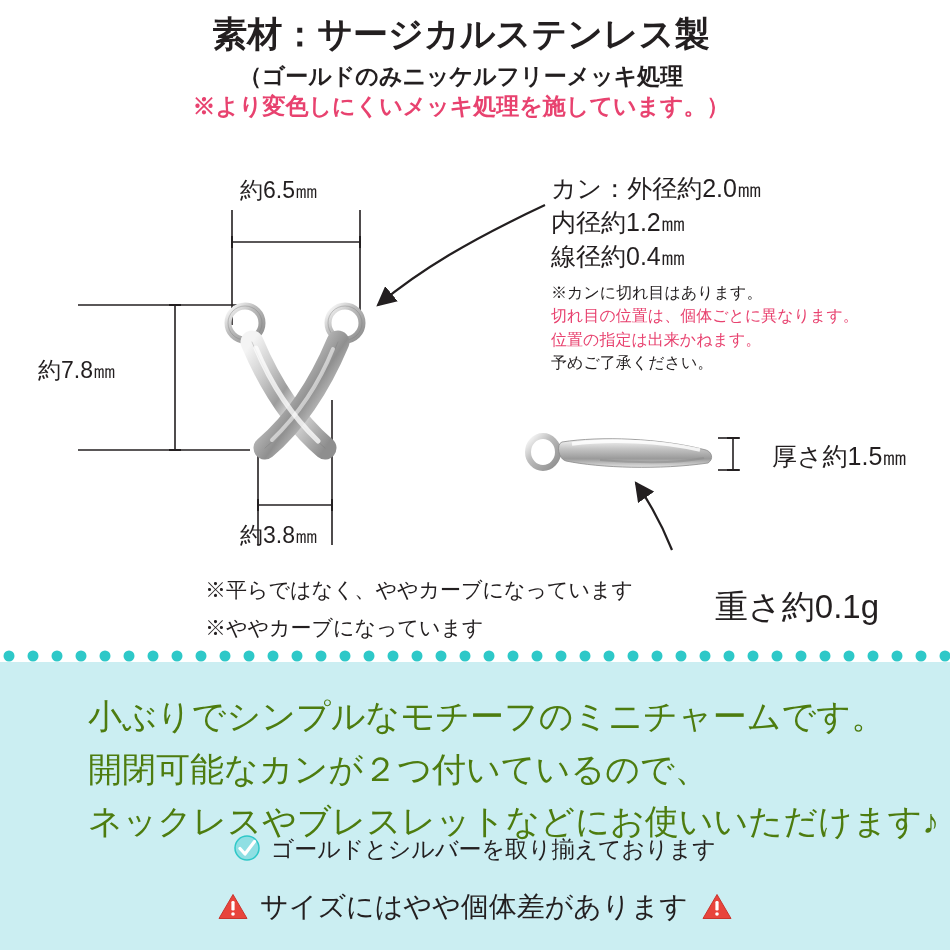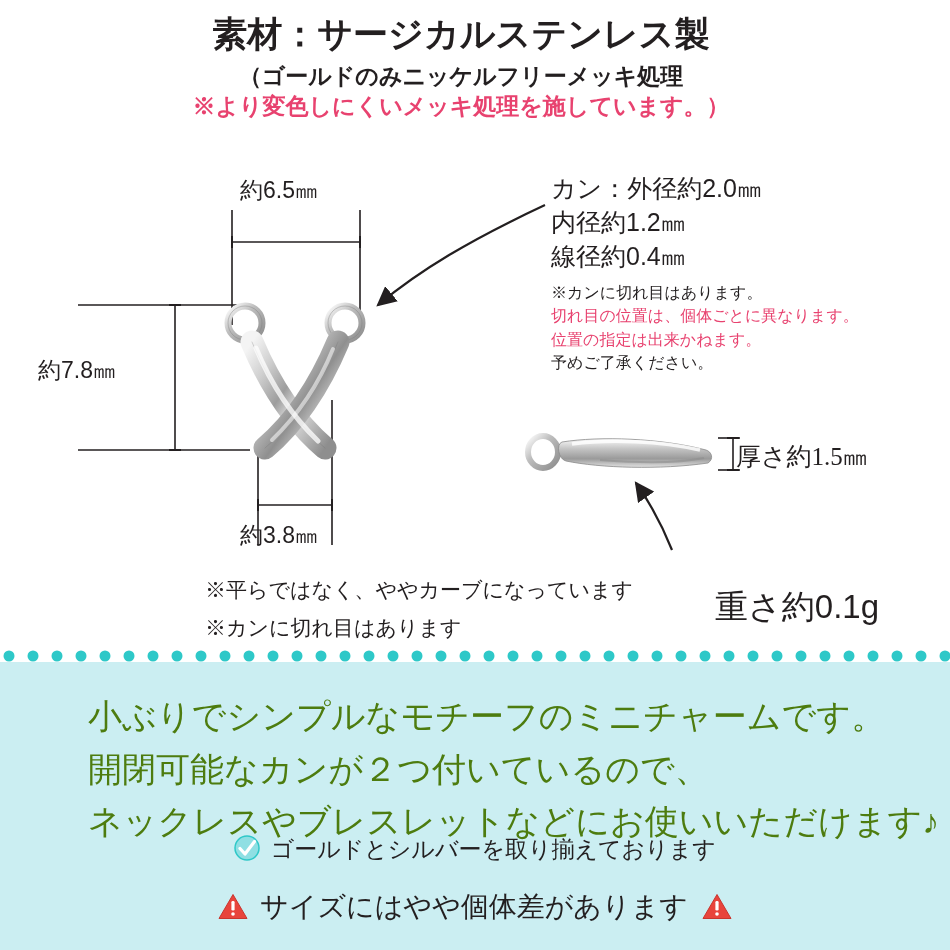--- a/index.html
+++ b/index.html
@@ -63,21 +63,21 @@
   .dim {
     position: absolute;
     font-size: 23px;
     font-weight: normal;
     color: #231f20;
     white-space: nowrap;
   }
   .dim-65 { left: 240px; top: 25px; }
   .dim-78 { left: 38px; top: 205px; }
   .dim-38 { left: 240px; top: 370px; }
-  .dim-thick { left: 736px; top: 290px; font-size: 25px; font-family: Liberation Serif, serif; }
+  .dim-thick { left: 772px; top: 290px; font-size: 25px; }
   .dim-weight { left: 715px; top: 435px; font-size: 33px; }
 
   
   .ring-callout {
     position: absolute;
     left: 551px;
     top: 22px;
     width: 370px;
   }
   .ring-callout .line {
@@ -269,21 +269,21 @@
       <div class="line">線径約0.4㎜</div>
       <div class="ring-note">
         <div>※カンに切れ目はあります。</div>
         <div class="red">切れ目の位置は、個体ごとに異なります。</div>
         <div class="red">位置の指定は出来かねます。</div>
         <div>予めご了承ください。</div>
       </div>
     </div>
 
     <div class="note-line note1">※平らではなく、ややカーブになっています</div>
-    <div class="note-line note2">※カンに切れ目はあります</div>
+    <div class="note-line note2">※ややカーブになっています</div>
   </div>
 
   <div class="dots">
     <svg width="950" height="12" viewBox="0 0 950 12">
       <g fill="#2ec8c8">
         <circle cx="9" cy="6" r="5.5"></circle>
           <circle cx="33" cy="6" r="5.5"></circle>
           <circle cx="57" cy="6" r="5.5"></circle>
         <circle cx="81" cy="6" r="5.5"></circle>
           <circle cx="105" cy="6" r="5.5"></circle>

